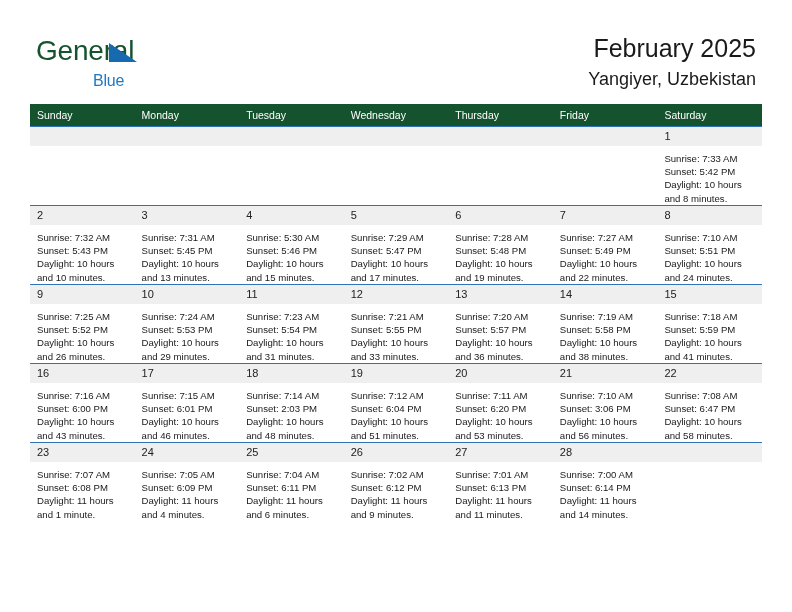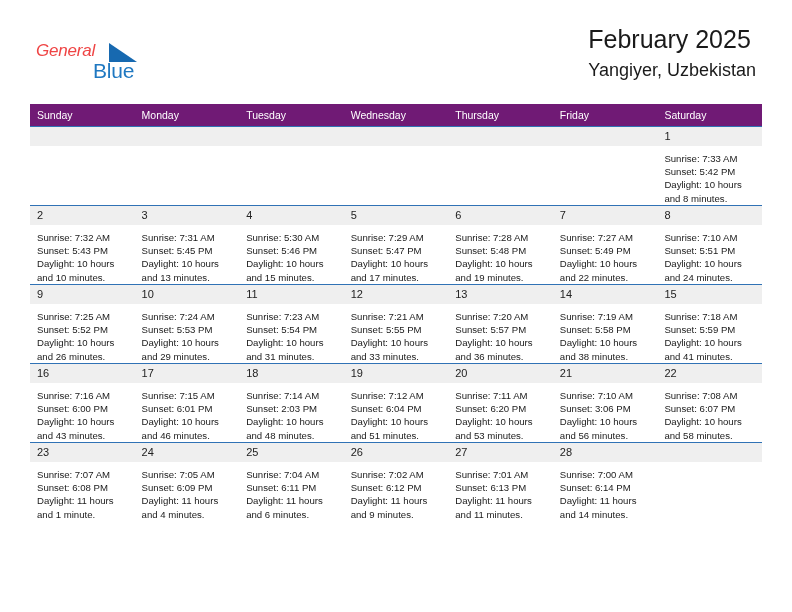--- a/index.html
+++ b/index.html
@@ -33,51 +33,50 @@
     position: absolute;
     left: 36px;
     top: 40px;
     width: 140px;
     height: 48px;
   }
   .logo-general {
     position: absolute;
     left: 0;
     top: 0;
-    font-size: 17px;
+    font-size: 28px;
     line-height: 22px;
-    color: #ef4444;
+    color: #14532d;
     letter-spacing: -0.2px;
     font-family: "Liberation Sans", sans-serif;
-    font-style: italic;
   }
   .logo-tri {
     position: absolute;
     left: 73px;
     top: 3px;
     width: 0;
     height: 0;
     border-left: 28px solid #1769b0;
     border-top: 19px solid transparent;
   }
   .logo-blue {
     position: absolute;
     left: 57px;
-    top: 20px;
-    font-size: 21px;
+    top: 30px;
+    font-size: 16px;
     line-height: 22px;
     color: #1f78c1;
     letter-spacing: -0.2px;
   }
 
   .title-block {
     position: absolute;
     right: 36px;
-    top: 24px;
-    text-align: left;
+    top: 33px;
+    text-align: right;
   }
   .title-main {
     font-size: 25px;
     line-height: 30px;
     color: #1a1a1a;
     font-weight: normal;
     margin: 0;
   }
   .title-sub {
     font-size: 18px;
@@ -89,21 +88,21 @@
   
   .calendar {
     position: absolute;
     left: 30px;
     top: 104px;
     width: 732px;
     border-collapse: collapse;
     table-layout: fixed;
   }
   .calendar th {
-    background: #701a75;
+    background: #14532d;
     color: #ffffff;
     font-size: 10.5px;
     font-weight: normal;
     text-align: left;
     padding: 5px 0 5px 7px;
     height: 12px;
     border: none;
   }
   .calendar td {
     vertical-align: top;
@@ -364,21 +363,21 @@
           <div class="details">
             <div>Sunrise: 7:10 AM</div>
             <div>Sunset: 3:06 PM</div>
             <div>Daylight: 10 hours and 56 minutes.</div>
           </div>
         </td>
         <td>
           <span class="daynum">22</span>
           <div class="details">
             <div>Sunrise: 7:08 AM</div>
-            <div>Sunset: 6:07 PM</div>
+            <div>Sunset: 6:47 PM</div>
             <div>Daylight: 10 hours and 58 minutes.</div>
           </div>
         </td>
       </tr>
 
       <tr>
         <td>
           <span class="daynum">23</span>
           <div class="details">
             <div>Sunrise: 7:07 AM</div>

